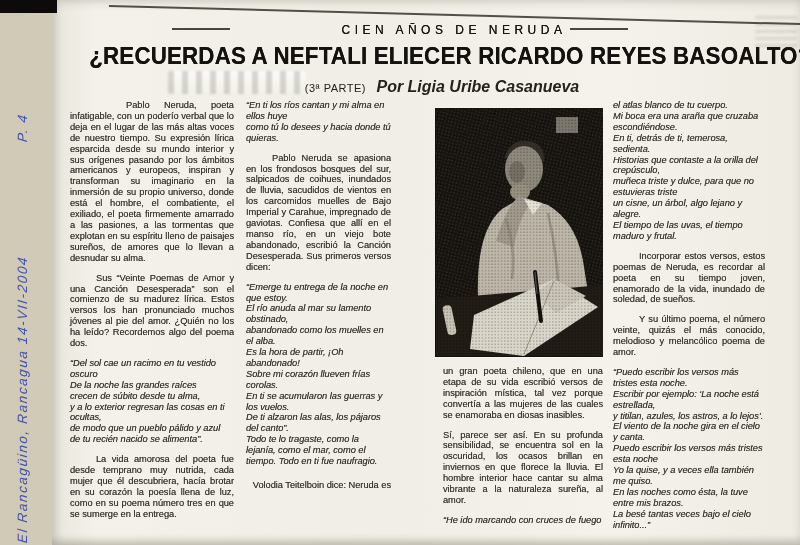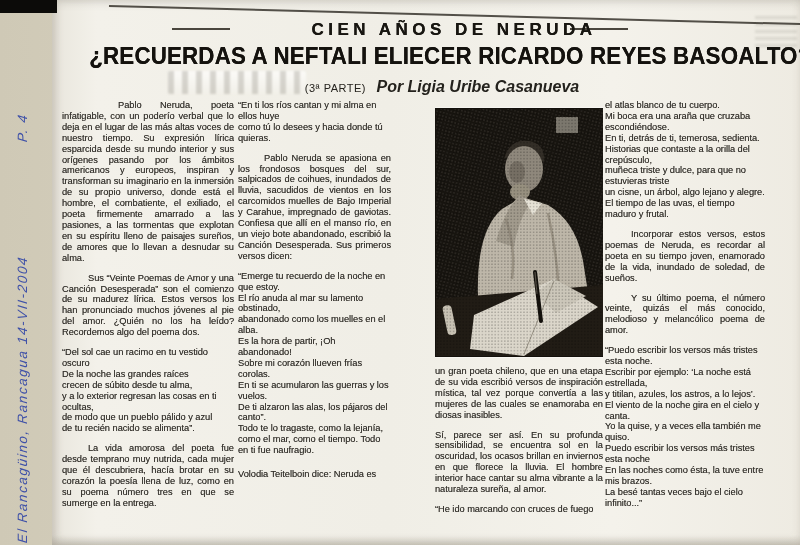--- a/index.html
+++ b/index.html
@@ -25,21 +25,21 @@
     color:#3f51a8;font-style:italic;font-size:13.5px;letter-spacing:1.6px;
     white-space:nowrap;
   }
   .margin-note-inner .hw{transform:skewX(-6deg);}
   
   .corner-black{position:absolute;left:0;top:0;width:57px;height:13px;background:#0c0b09;}
   .top-rule{position:absolute;left:57px;top:5px;width:741px;height:2px;background:#36332c;
     transform:rotate(1.5deg);transform-origin:left center;opacity:.85;}
   
   .kicker-row{position:absolute;left:52px;top:20px;width:700px;text-align:center;}
-  .kicker{font-size:17px;font-weight:bold;letter-spacing:4.5px;color:#181611;
+  .kicker{font-size:12px;font-weight:normal;letter-spacing:4.5px;color:#181611;
     text-shadow:0 0 .4px #181611;}
   .kicker-rule{position:absolute;top:28px;width:58px;height:2px;background:#4a463e;}
   .kicker-rule.left{left:120px;}
   .kicker-rule.right{left:518px;}
   .headline-row{position:absolute;left:10px;top:42px;width:732px;text-align:center;white-space:nowrap;}
   .headline{display:inline-block;font-size:24px;font-weight:bold;color:#14120e;
     transform:scaleX(.93);transform-origin:center;letter-spacing:.2px;
     text-shadow:0 0 .5px #14120e;}
   .smudge{position:absolute;left:116px;top:71px;width:138px;height:23px;
     background:
@@ -50,27 +50,27 @@
   .part-label{font-size:11px;letter-spacing:.5px;margin-left:40px;}
   .byline{font-size:16px;font-weight:bold;font-style:italic;margin-left:6px;}
   
   .col{position:absolute;top:100px;height:445px;overflow:hidden;
     font-size:9.3px;line-height:10.9px;color:#33302b;letter-spacing:-0.05px;
     text-shadow:0 0 .35px rgba(40,38,33,.6);}
   .col1{left:10px;width:172px;}
   .col2{left:186px;width:153px;}
   .col3{left:383px;width:168px;}
   .col4{left:553px;width:160px;}
-  .block{margin:0 0 9px 0;}
+  .block{margin:0 0 9px 8px;}
   .para{text-align:justify;hyphens:auto;-webkit-hyphens:auto;}
   .ind1{text-indent:26px;}
   .ind2{text-indent:56px;}
-  .poem{}
+  .poem{font-style:italic;}
   .poem-line{margin:0;}
-  .center{text-align:left;margin-top:13px;}
+  .center{text-align:right;margin-top:13px;}
   
   .photo-frame{width:167px;height:247px;margin:8px 0 9px 0;border:1px solid #14110c;
     box-shadow:0 0 0 1px rgba(255,255,255,.4);}
   
   .bleedthrough{position:absolute;left:703px;top:12px;width:42px;height:52px;opacity:.5;filter:blur(1px);}
   .bleedthrough span{display:block;height:3px;margin:4px 0;background:rgba(90,88,80,.28);}
   .bottom-shade{position:absolute;left:0;bottom:0;width:748px;height:10px;
     background:linear-gradient(180deg,rgba(0,0,0,0),rgba(80,70,50,.14));}
 </style>
 </head>
@@ -112,21 +112,21 @@
       </div>
       <div class="block para ind1">La vida amorosa del poeta fue desde temprano muy nutrida, cada mujer que él descubriera, hacía brotar en su corazón la poesía llena de luz, como en su poema número tres en que se sumerge en la entrega.</div>
     </div>
   <div class="col col2">
       <div class="block poem">
         <div class="poem-line">“En ti los ríos cantan y mi alma en ellos huye</div>
         <div class="poem-line">como tú lo desees y hacia donde tú quieras.</div>
       </div>
       <div class="block para ind1">Pablo Neruda se apasiona en los frondosos bosques del sur, salpicados de coihues, inundados de lluvia, sacudidos de vientos en los carcomidos muelles de Bajo Imperial y Carahue, impregnado de gaviotas.  Confiesa que allí en el manso río, en un viejo bote abandonado, escribió la Canción Desesperada.  Sus primeros versos dicen:</div>
       <div class="block poem">
-        <div class="poem-line">“Emerge tu recuerdo de la noche en que estoy.</div>
+        <div class="poem-line">“Emerge tu entrega de la noche en que estoy.</div>
         <div class="poem-line">El río anuda al mar su lamento obstinado,</div>
         <div class="poem-line">abandonado como los muelles en el alba.</div>
         <div class="poem-line">Es la hora de partir, ¡Oh abandonado!</div>
         <div class="poem-line">Sobre mi corazón llueven frías corolas.</div>
         <div class="poem-line">En ti se acumularon las guerras y los vuelos.</div>
         <div class="poem-line">De ti alzaron las alas, los pájaros del canto”.</div>
         <div class="poem-line">Todo te lo tragaste, como la lejanía, como el mar, como el tiempo.  Todo en ti fue naufragio.</div>
       </div>
       <div class="block center">Volodia Teitelboin dice:  Neruda es</div>
     </div>
@@ -185,22 +185,22 @@
         <div class="poem-line">un cisne, un árbol, algo lejano y alegre.</div>
         <div class="poem-line">El tiempo de las uvas, el tiempo maduro y frutal.</div>
       </div>
       <div class="block para ind1">Incorporar estos versos, estos poemas de Neruda, es recordar al poeta en su tiempo joven, enamorado de la vida, inundado de soledad, de sueños.</div>
       <div class="block para ind1">Y su último poema, el número veinte, quizás el más conocido, melodioso y melancólico poema de amor.</div>
       <div class="block poem">
         <div class="poem-line">“Puedo escribir los versos más tristes esta noche.</div>
         <div class="poem-line">Escribir por ejemplo:  ‘La noche está estrellada,</div>
         <div class="poem-line">y titilan, azules, los astros, a lo lejos’.</div>
         <div class="poem-line">El viento de la noche gira en el cielo y canta.</div>
+        <div class="poem-line">Puedo escribir los versos más tristes esta noche</div>
         <div class="poem-line">Yo la quise, y a veces ella también me quiso.</div>
-        <div class="poem-line">Puedo escribir los versos más tristes esta noche</div>
         <div class="poem-line">En las noches como ésta, la tuve entre mis brazos.</div>
         <div class="poem-line">La besé tantas veces bajo el cielo infinito...”</div>
       </div>
     </div>
 
   <div class="bleedthrough">
     <span></span>
       <span></span>
       <span></span>
       <span></span>

